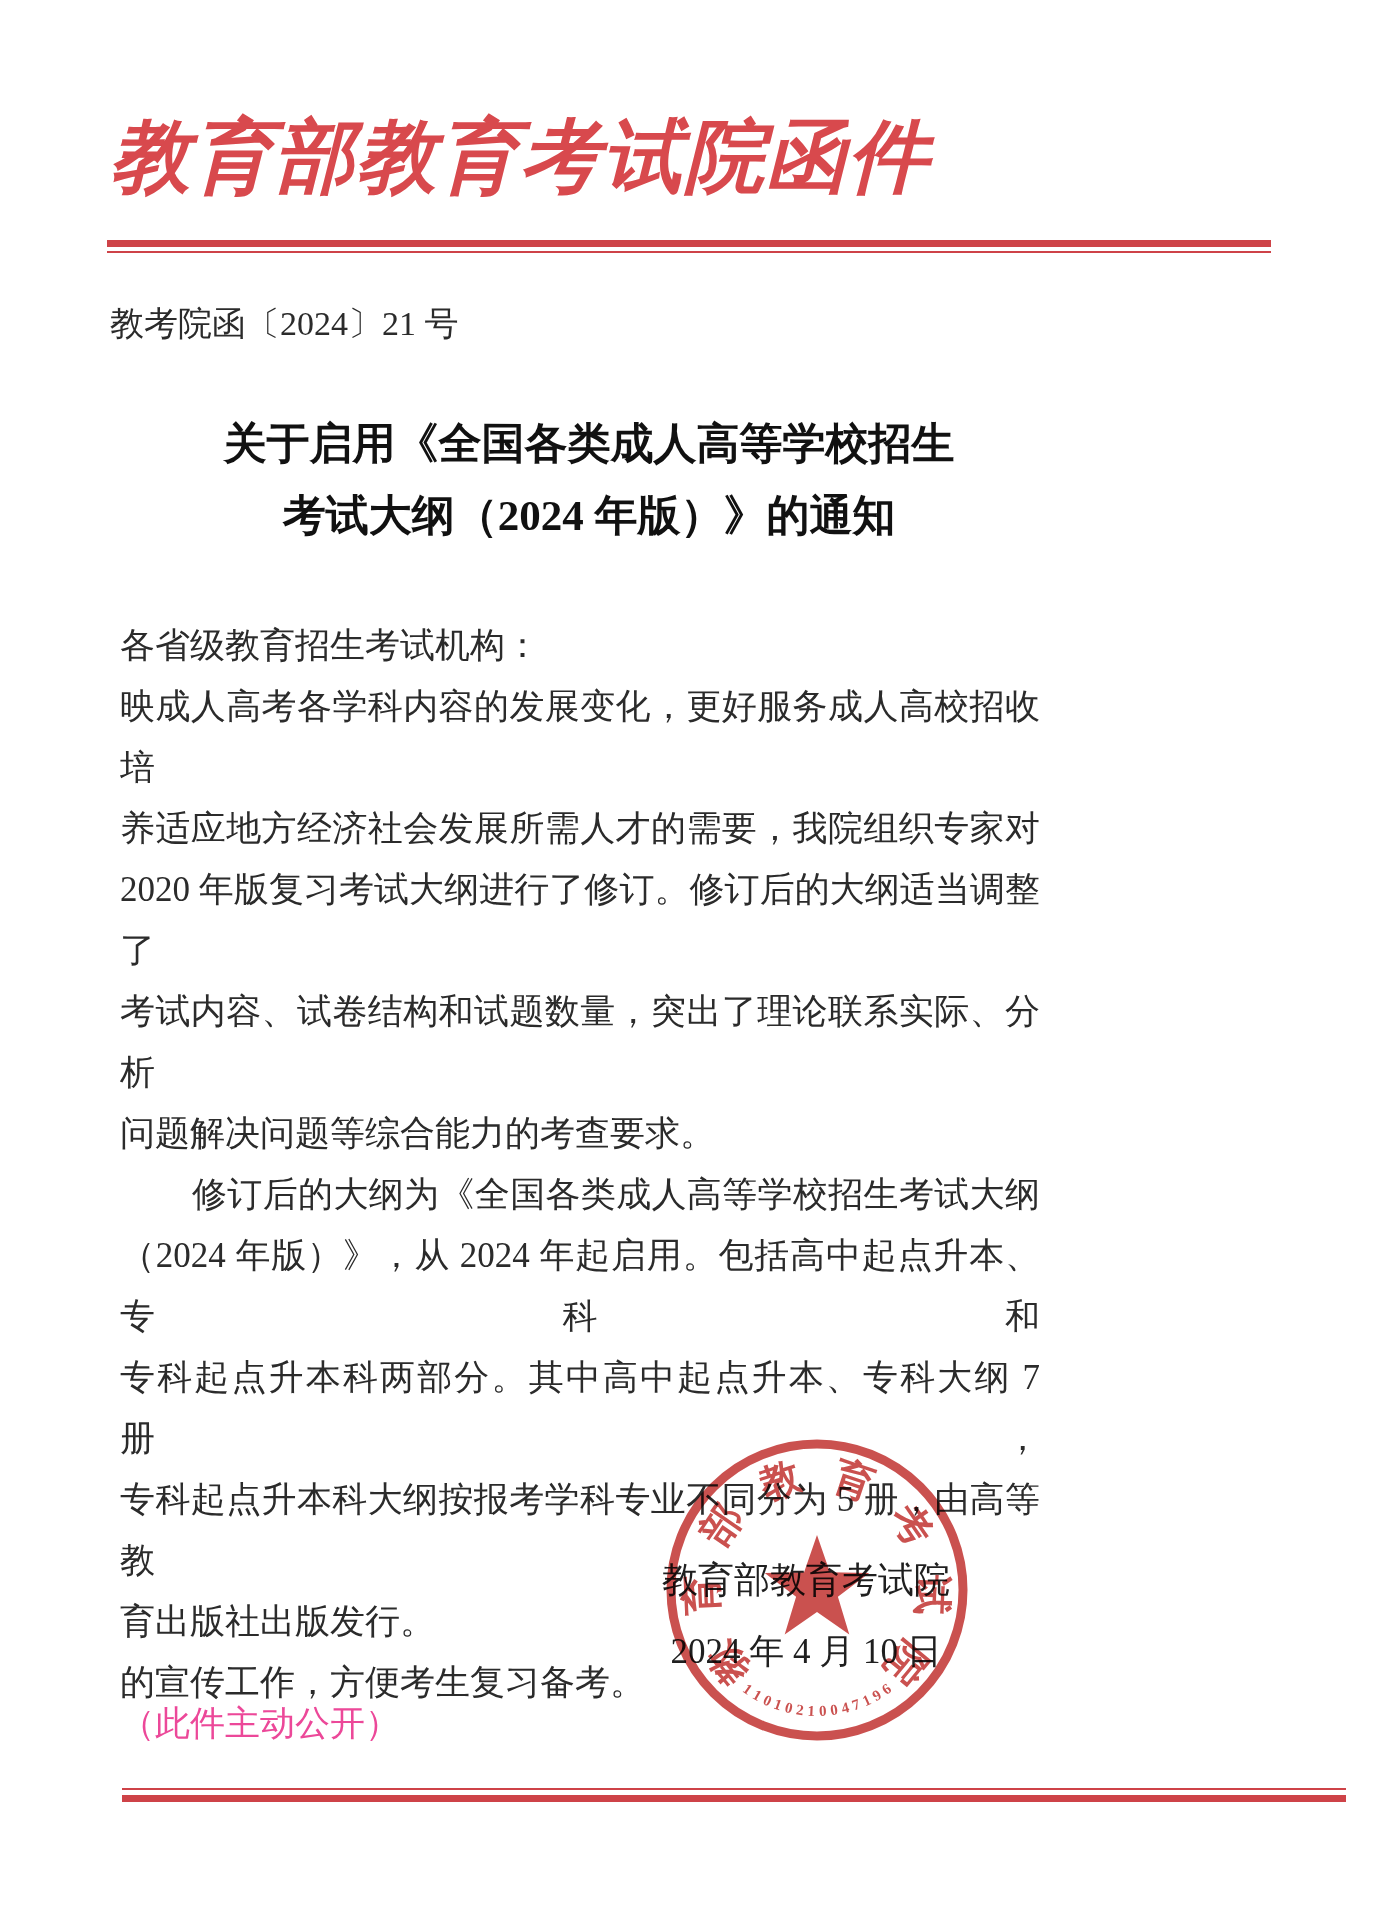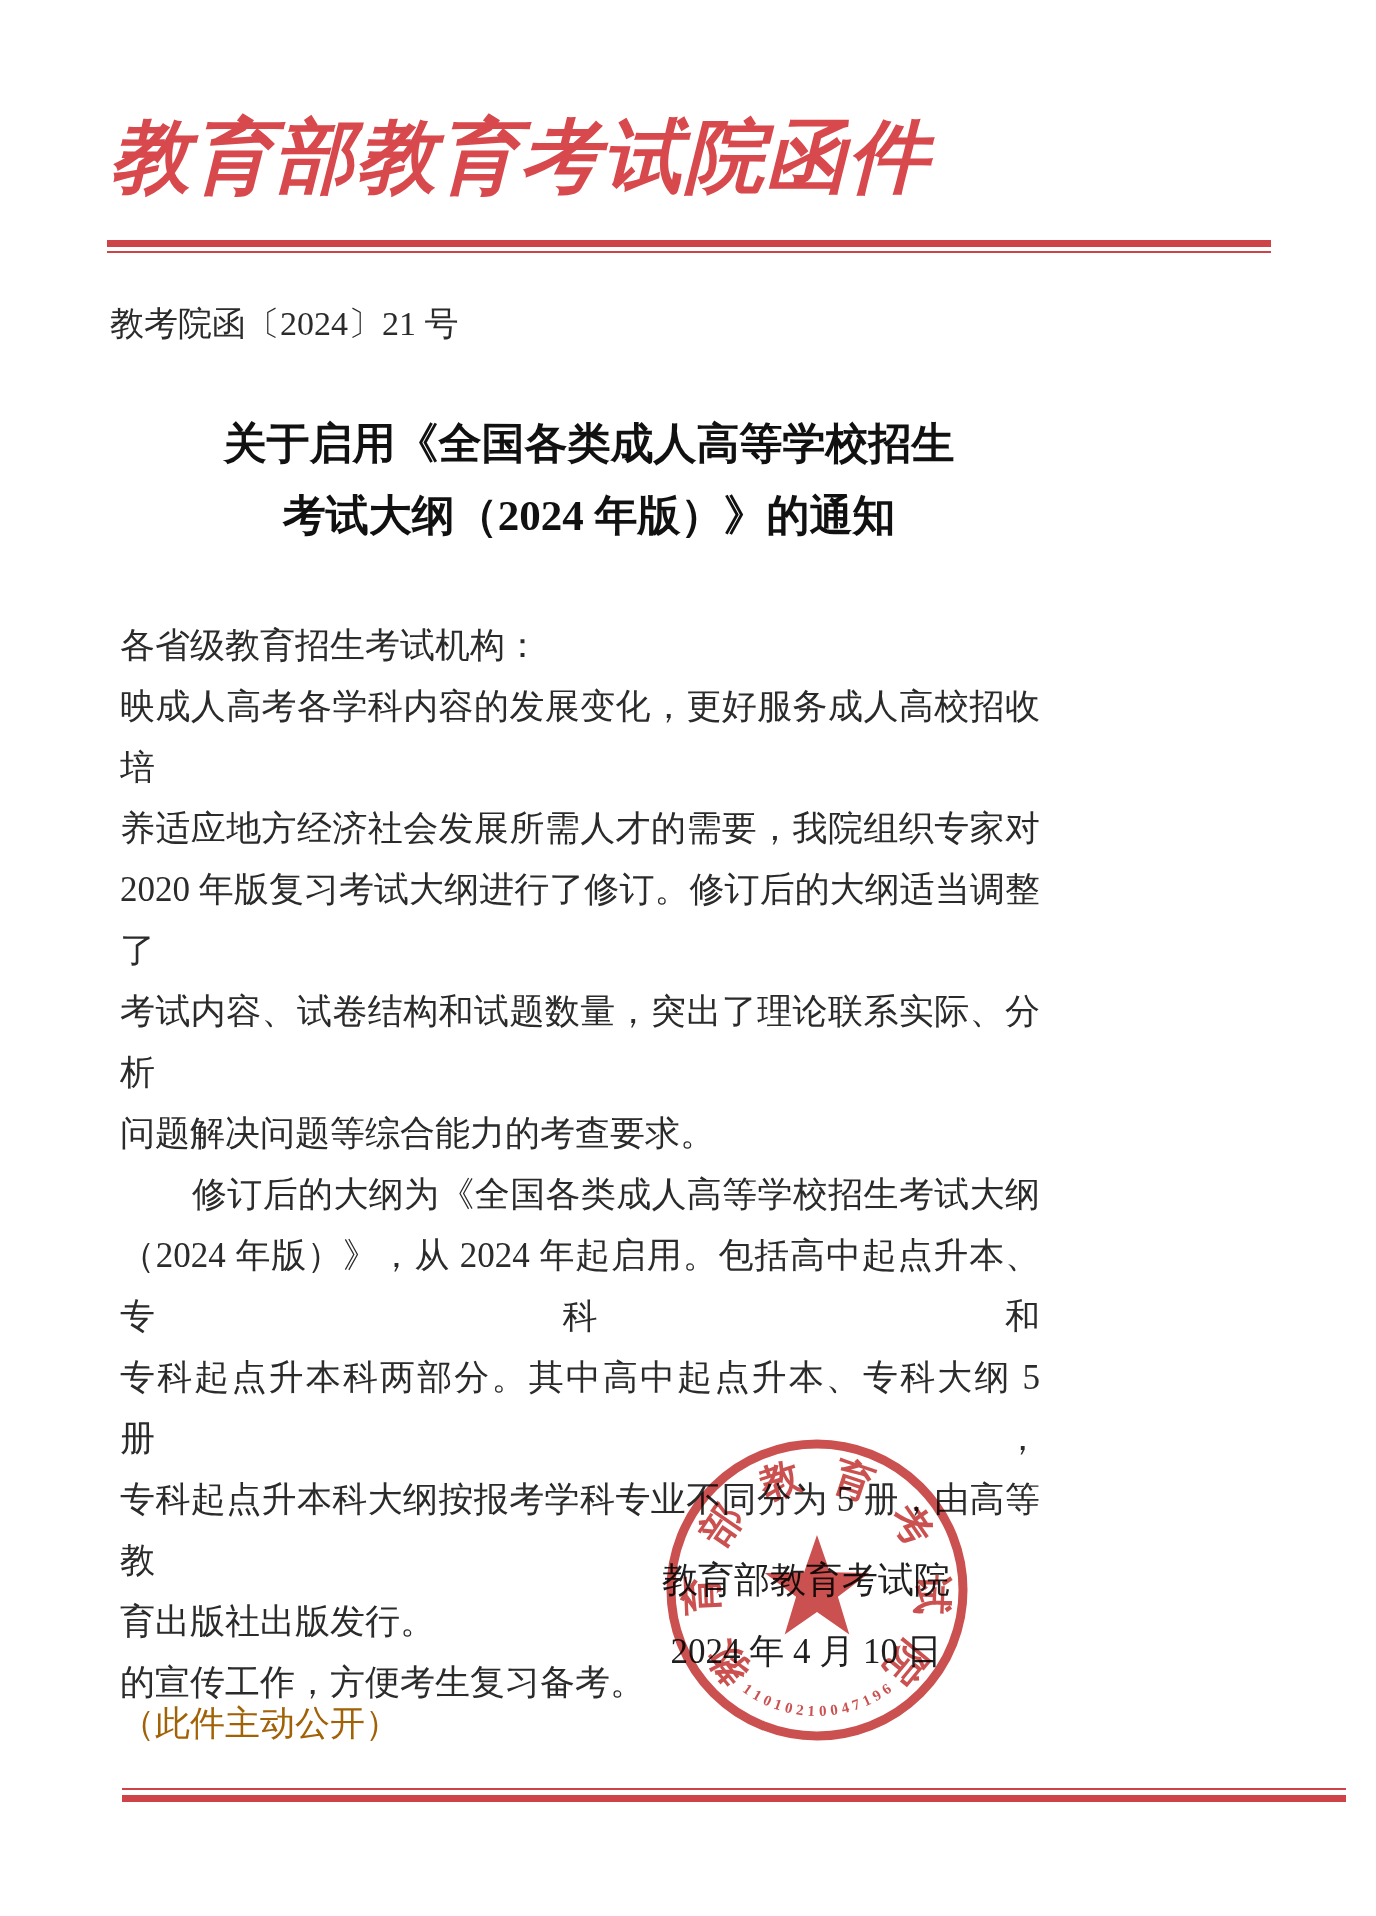--- a/index.html
+++ b/index.html
@@ -46,21 +46,21 @@
     position:absolute;left:657px;top:1430px;width:320px;height:320px;
     mix-blend-mode:multiply;opacity:.92;pointer-events:none;
   }
   .seal circle{stroke:var(--seal-red,#c64240);}
   .seal polygon{fill:var(--seal-red,#c64240);}
   .seal text{fill:var(--seal-red,#c64240);font-family:"Liberation Serif","DejaVu Serif",serif;}
   .ring-char{font-size:40px;font-weight:bold;}
   .serial-char{font-size:15px;font-weight:bold;}
   .footer-note{
     position:absolute;top:1700px;left:120px;
-    font-size:35px;color:#a16207;white-space:nowrap;
+    font-size:35px;color:#ec4899;white-space:nowrap;
   }
 </style>
 </head>
 <body>
 
 <div class="header-title">教育部教育考试院函件</div>
 
 <div class="rule rule-top">
   <div class="thick"></div>
   <div class="thin"></div>
@@ -75,21 +75,21 @@
 
 <div class="body-text">
   <div class="body-line">各省级教育招生考试机构：</div>
   <div class="body-line fill">映成人高考各学科内容的发展变化，更好服务成人高校招收培</div>
   <div class="body-line fill">养适应地方经济社会发展所需人才的需要，我院组织专家对</div>
   <div class="body-line fill">2020 年版复习考试大纲进行了修订。修订后的大纲适当调整了</div>
   <div class="body-line fill">考试内容、试卷结构和试题数量，突出了理论联系实际、分析</div>
   <div class="body-line">问题解决问题等综合能力的考查要求。</div>
   <div class="body-line indent fill">修订后的大纲为《全国各类成人高等学校招生考试大纲</div>
   <div class="body-line fill">（2024 年版）》，从 2024 年起启用。包括高中起点升本、专科和</div>
-  <div class="body-line fill">专科起点升本科两部分。其中高中起点升本、专科大纲 5 册，</div>
+  <div class="body-line fill">专科起点升本科两部分。其中高中起点升本、专科大纲 7 册，</div>
   <div class="body-line fill">专科起点升本科大纲按报考学科专业不同分为 5 册，由高等教</div>
   <div class="body-line">育出版社出版发行。</div>
   <div class="body-line">的宣传工作，方便考生复习备考。</div>
 </div>
 
 <div class="signature">
   <div class="org">教育部教育考试院</div>
   <div class="date">2024 年 4 月 10 日</div>
 </div>
 

